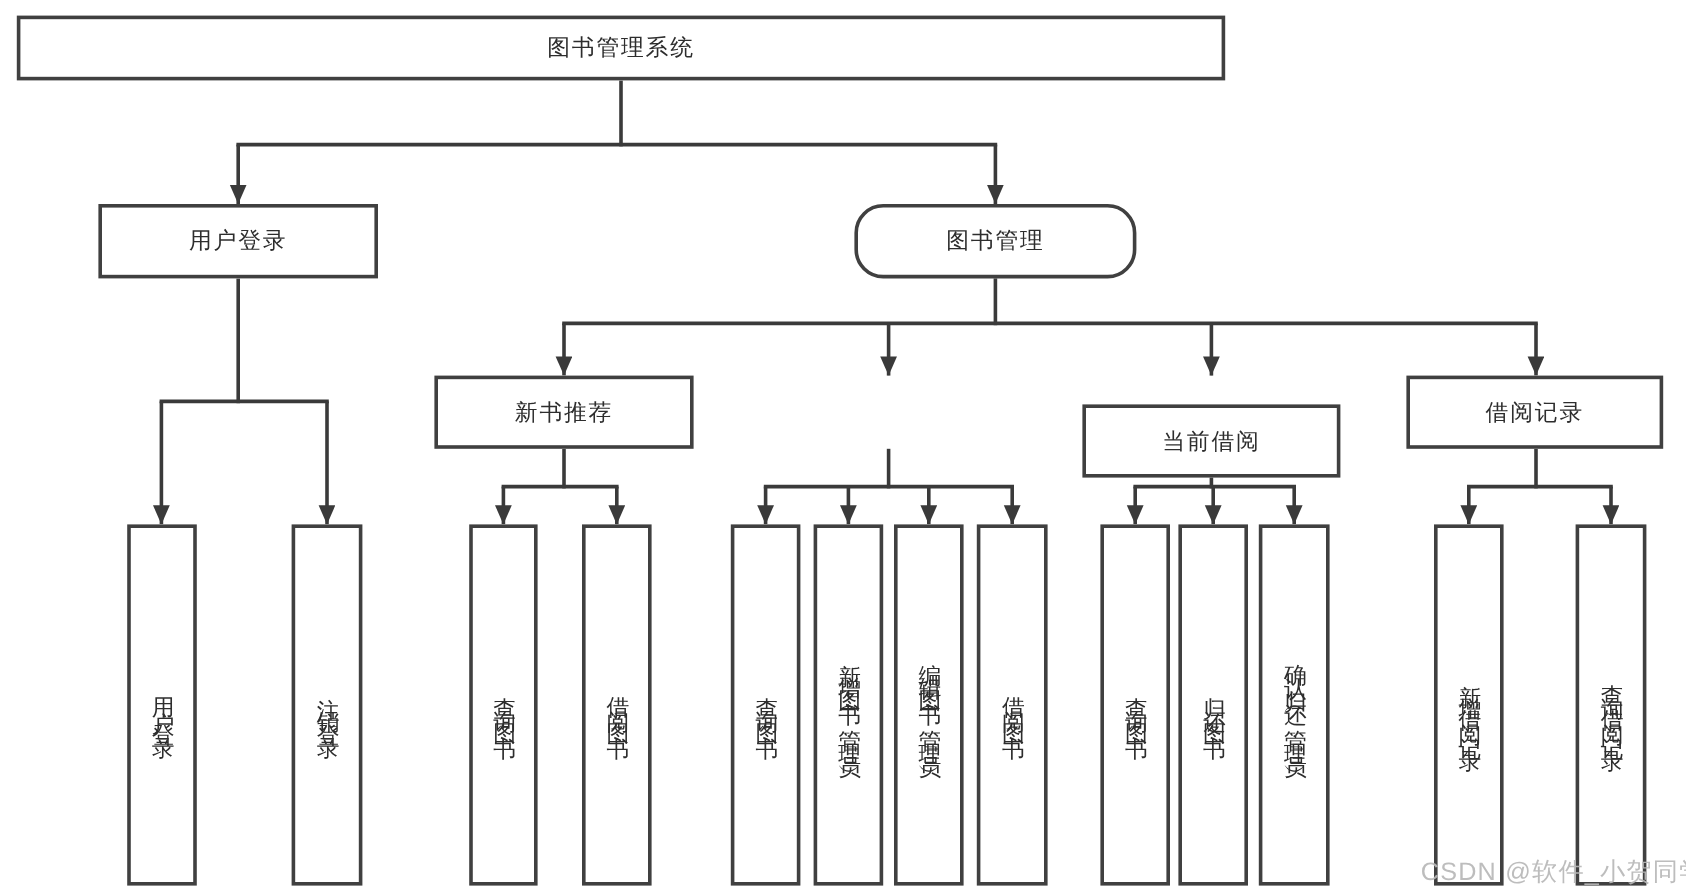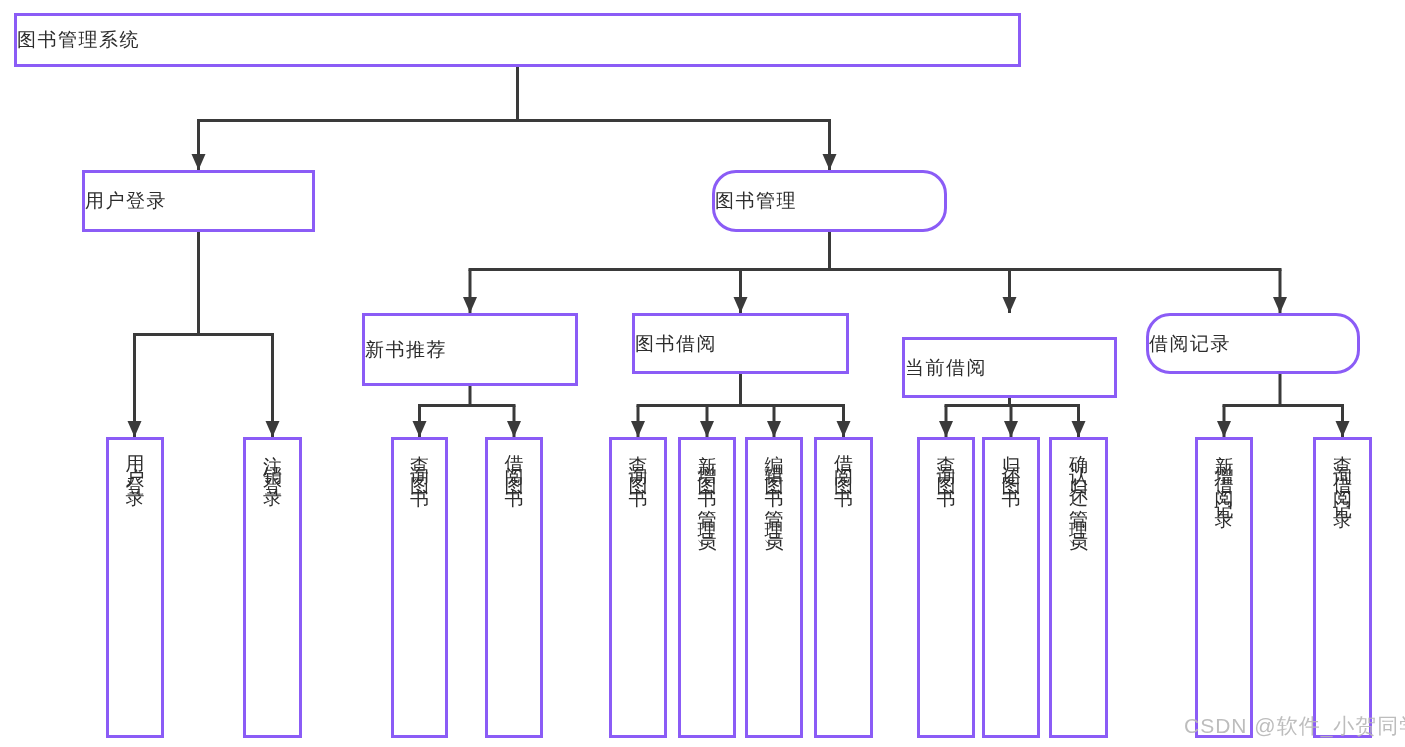--- a/index.html
+++ b/index.html
@@ -14,23 +14,24 @@
   .connector-layer {
     position: absolute;
     left: 0; top: 0;
     width: 1405px; height: 747px;
   }
   .connector-layer line { stroke: #3a3a3a; stroke-width: 3; }
   .node {
     position: absolute;
     box-sizing: border-box;
     background: #ffffff;
-    border: 3px solid #8b5cf6;
+    border: 3px solid #404040;
     display: flex;
     align-items: center;
+    justify-content: center;
     color: #2d2d2d;
   }
   .h-node { font-size: 19px; letter-spacing: 1.5px; }
   .v-node {
     writing-mode: vertical-rl;
     text-orientation: mixed;
     font-size: 19px;
     letter-spacing: 11px;
     white-space: nowrap;
   }
@@ -103,30 +104,27 @@
     <span>图书管理系统</span>
   </div>
 
   <div class="node h-node" style="left:82px; top:170px; width:233px; height:62px;">
     <span>用户登录</span>
   </div>
   <div class="node h-node" style="left:712px; top:170px; width:235px; height:62px;border-radius:24px;">
     <span>图书管理</span>
   </div>
 
-  <div class="node h-node" style="left:362px; top:313px; width:216px; height:73px;">
+  <div class="node h-node" style="left:362px; top:313px; width:216px; height:61px;">
     <span>新书推荐</span>
-  </div>
-  <div class="node h-node" style="left:632px; top:313px; width:217px; height:61px;">
-    <span>图书借阅</span>
   </div>
   <div class="node h-node" style="left:902px; top:313px; width:215px; height:61px;margin-top:24px;">
     <span>当前借阅</span>
   </div>
-  <div class="node h-node" style="left:1146px; top:313px; width:214px; height:61px;border-radius:24px;">
+  <div class="node h-node" style="left:1172px; top:313px; width:214px; height:61px;">
     <span>借阅记录</span>
   </div>
 
   <div class="node v-node" style="left:106px; top:437px; width:58px; height:301px;">
     <span>用户登录</span>
   </div>
   <div class="node v-node" style="left:243px; top:437px; width:59px; height:301px;">
     <span>注销登录</span>
   </div>
 

